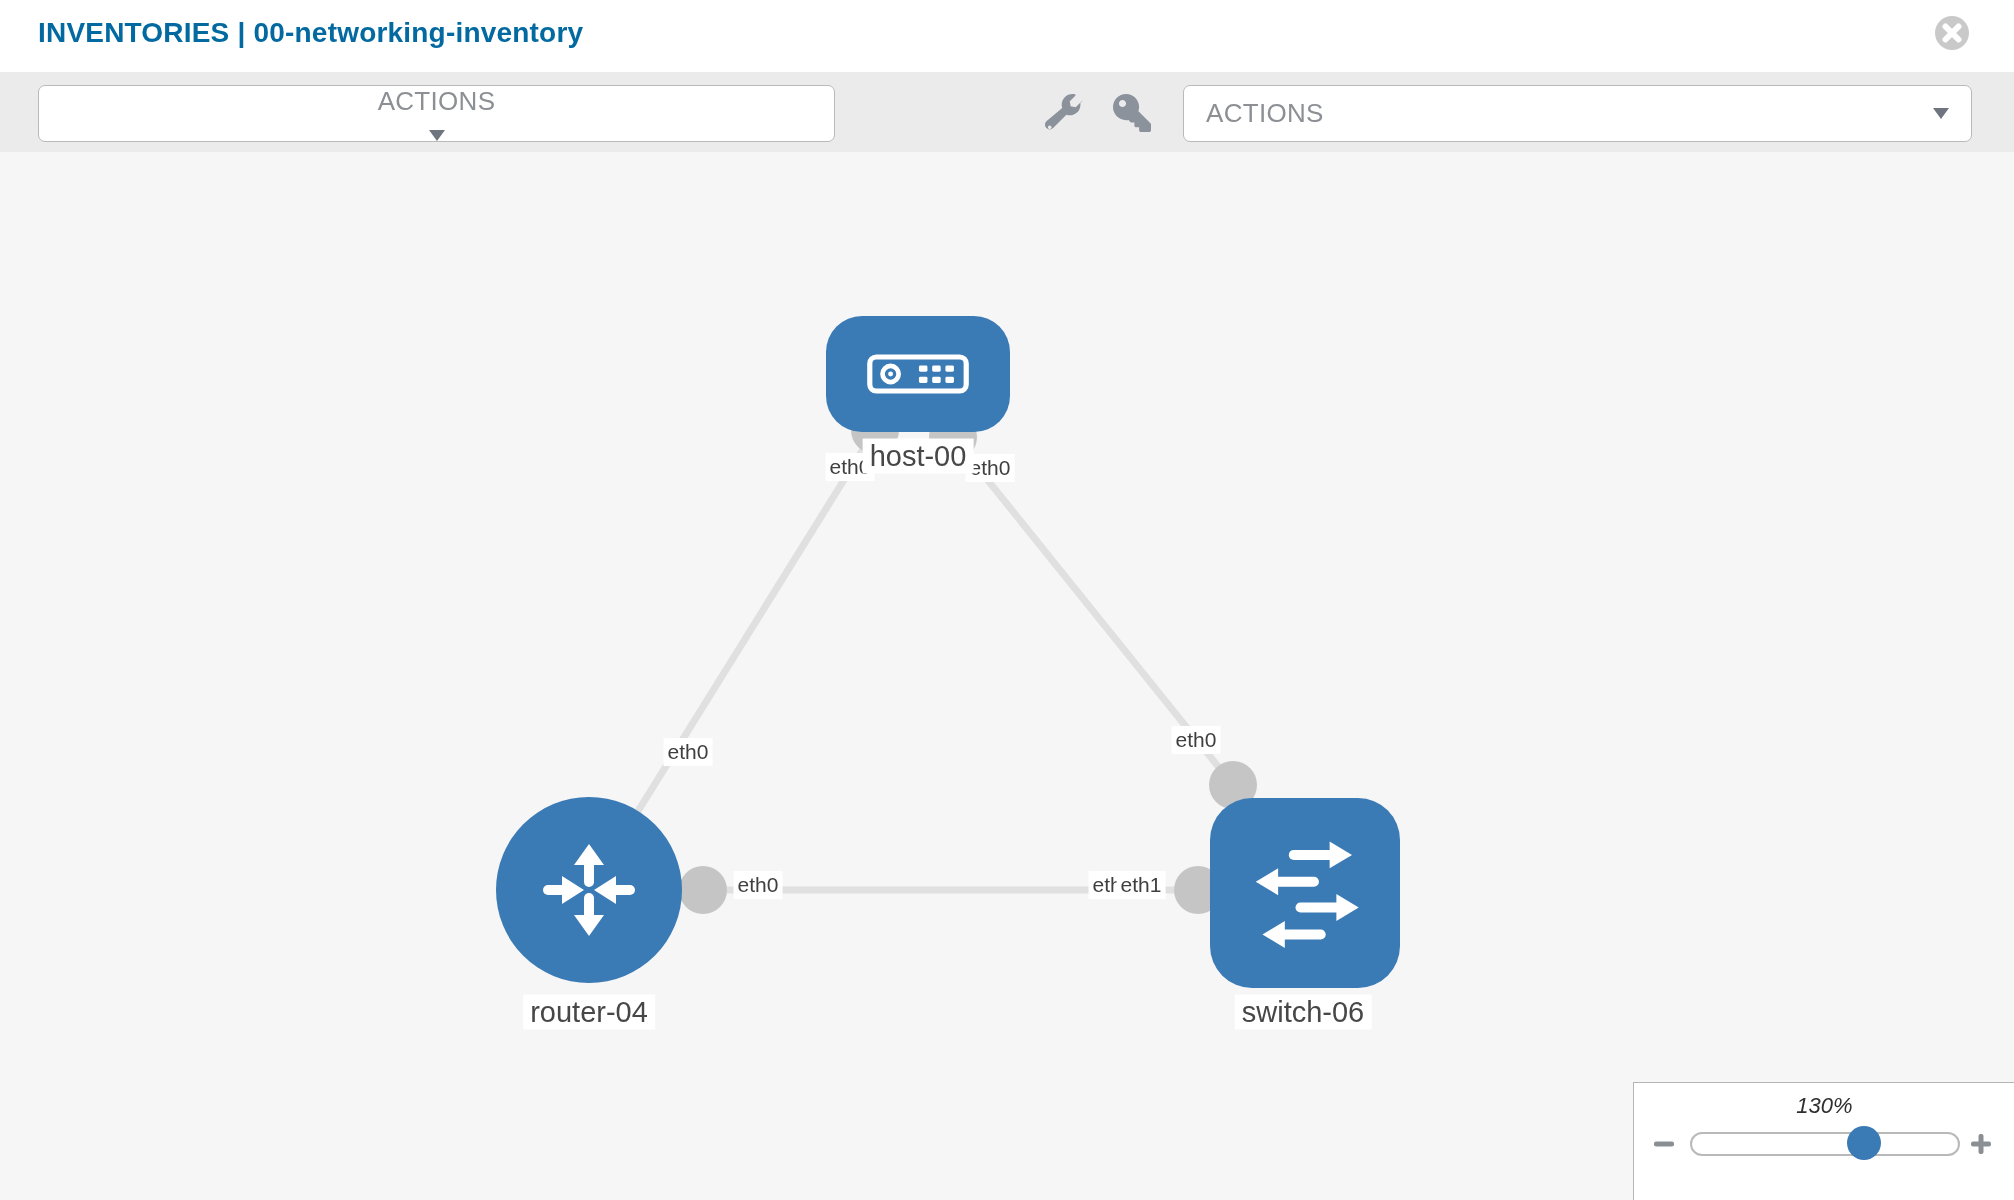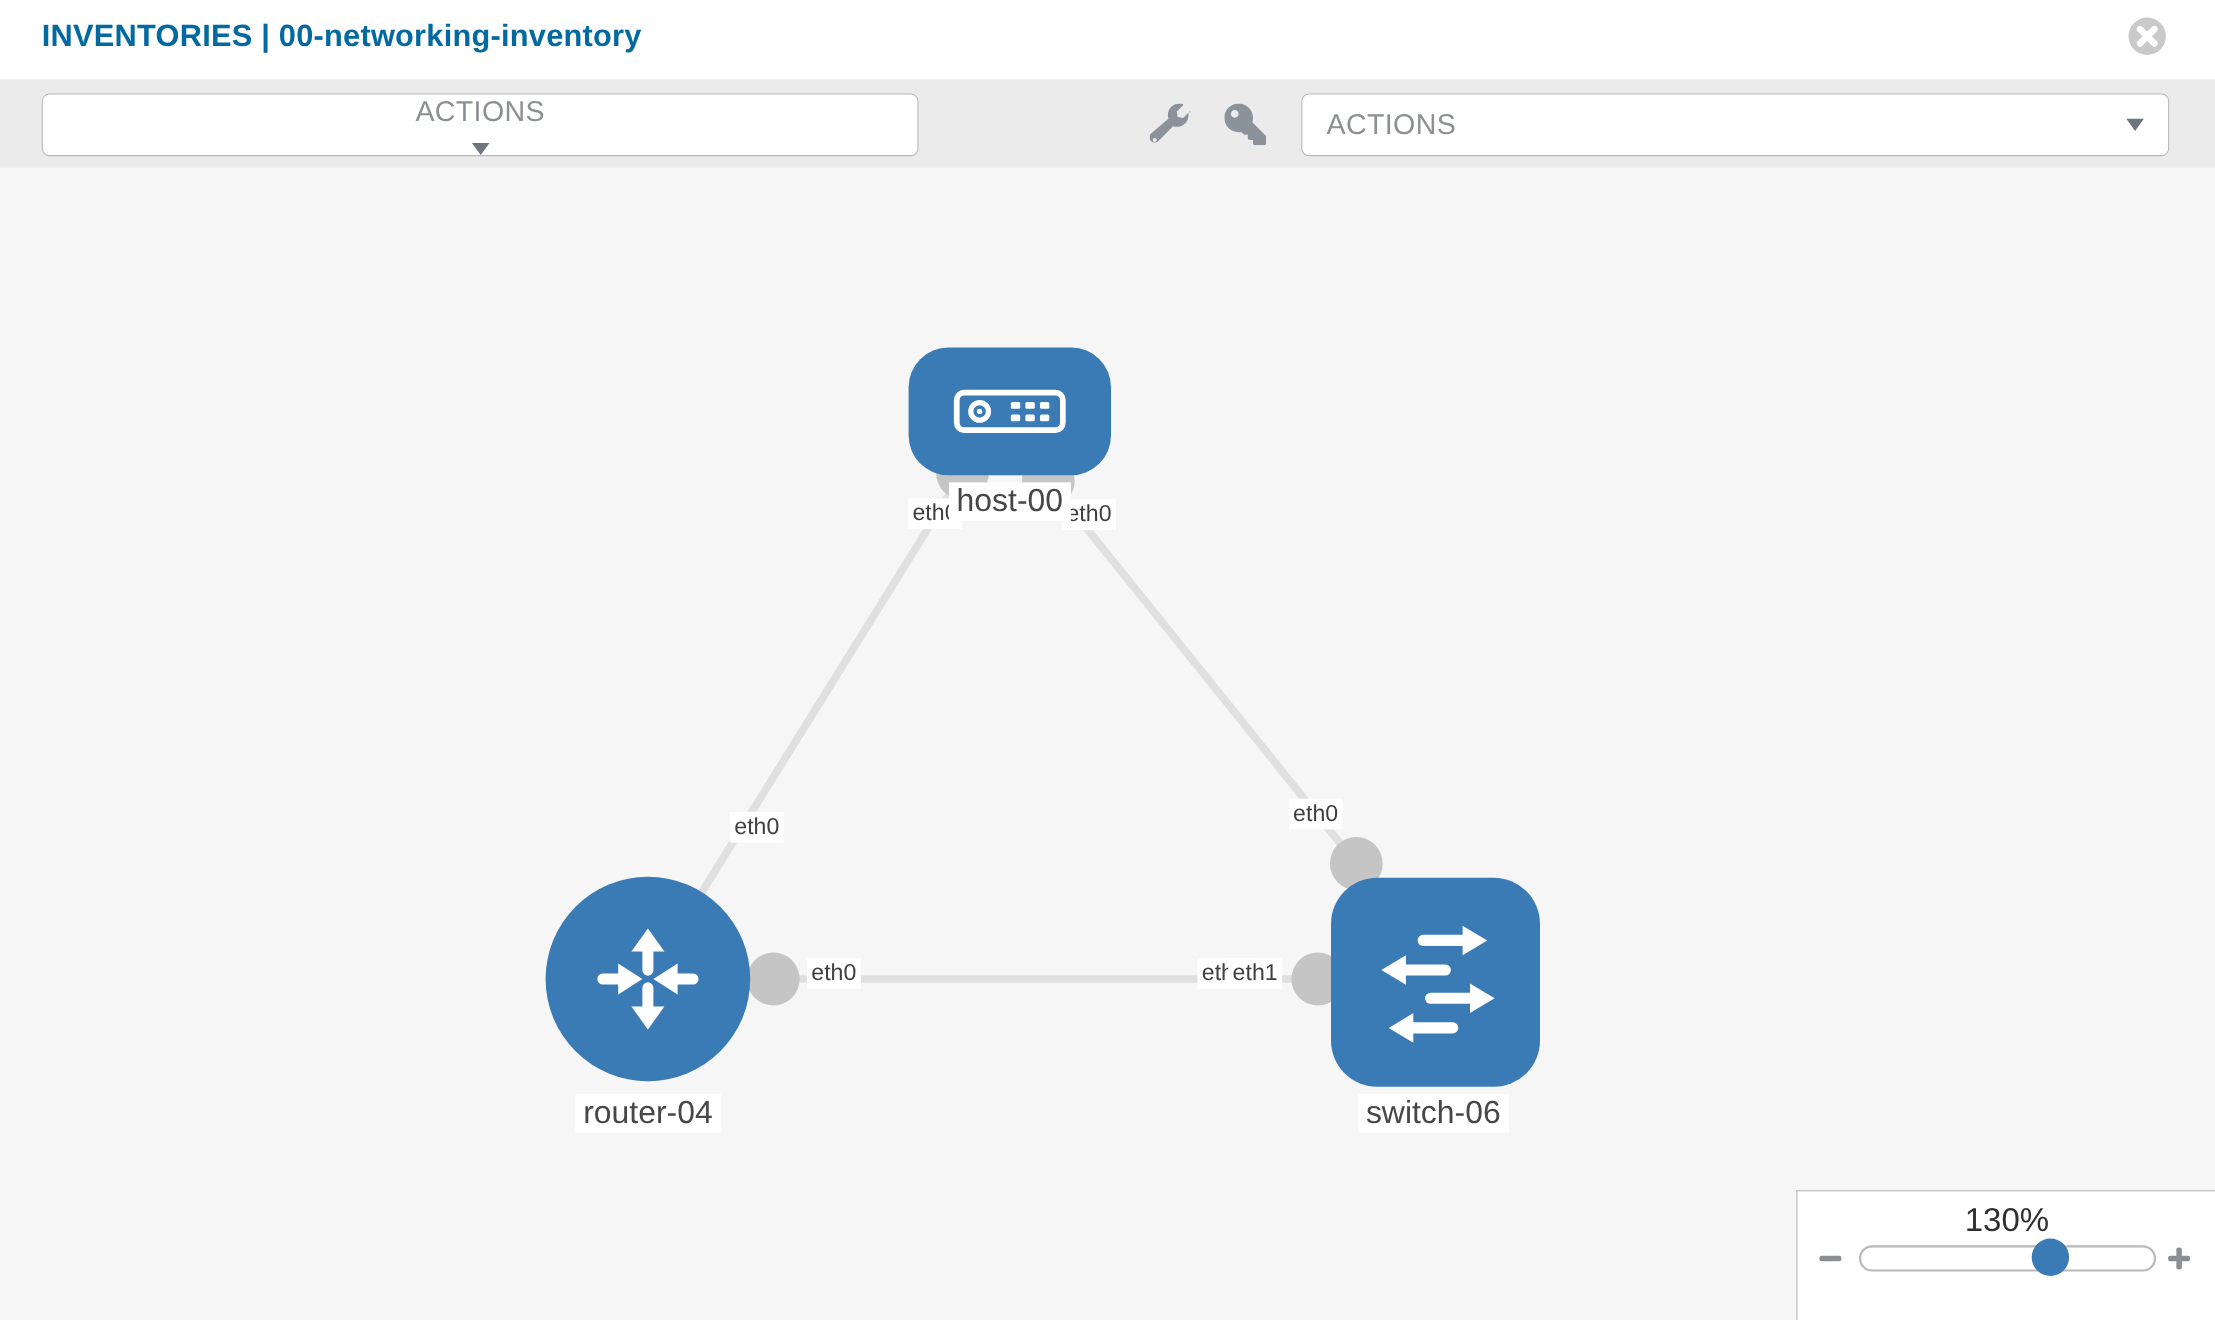--- a/index.html
+++ b/index.html
@@ -33,21 +33,21 @@
         justify-content:center;z-index:3;cursor:pointer;}
   .node-label{position:absolute;transform:translate(-50%,-50%);background:#fff;color:#474747;
               font-size:29px;padding:1px 7px;white-space:nowrap;z-index:7;}
   .iface-label{position:absolute;transform:translate(-50%,-50%);background:#fff;color:#3f3f3f;
                font-size:21px;padding:2px 4px;white-space:nowrap;z-index:5;}
   .iface-overlay{z-index:6;}
 
   
   .zoom-panel{position:absolute;left:1633px;top:1082px;width:381px;height:118px;background:#fff;
               border-top:1px solid #b5b5b5;border-left:1px solid #b5b5b5;z-index:9;}
-  .zoom-value{margin-top:10px;text-align:center;font-size:30px;color:#2f2f2f;}
+  .zoom-value{margin-top:10px;text-align:center;font-size:22px;color:#2f2f2f;font-style:italic;}
   .zoom-btn{position:absolute;width:26px;height:26px;border:0;background:transparent;padding:0;cursor:pointer;}
   .zoom-track{position:absolute;left:56px;top:49px;width:266px;height:20px;background:#fff;
               border:2px solid #b9b9b9;border-radius:13px;cursor:pointer;}
   .zoom-thumb{position:absolute;left:213px;top:43px;width:34px;height:34px;border-radius:50%;
               background:#3a7ab5;cursor:grab;}
 </style>
 </head>
 <body>
 
 <div id="app">

